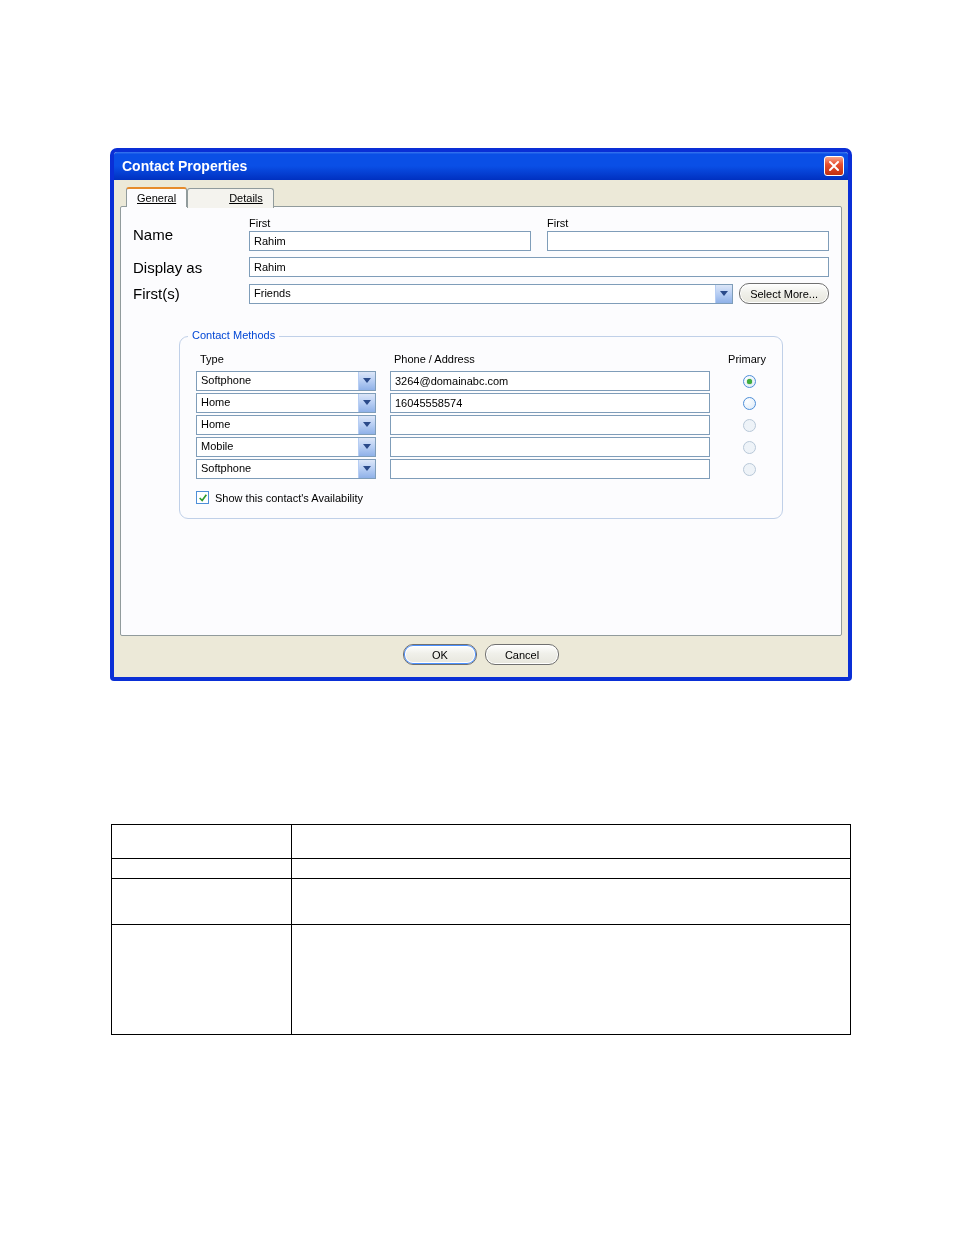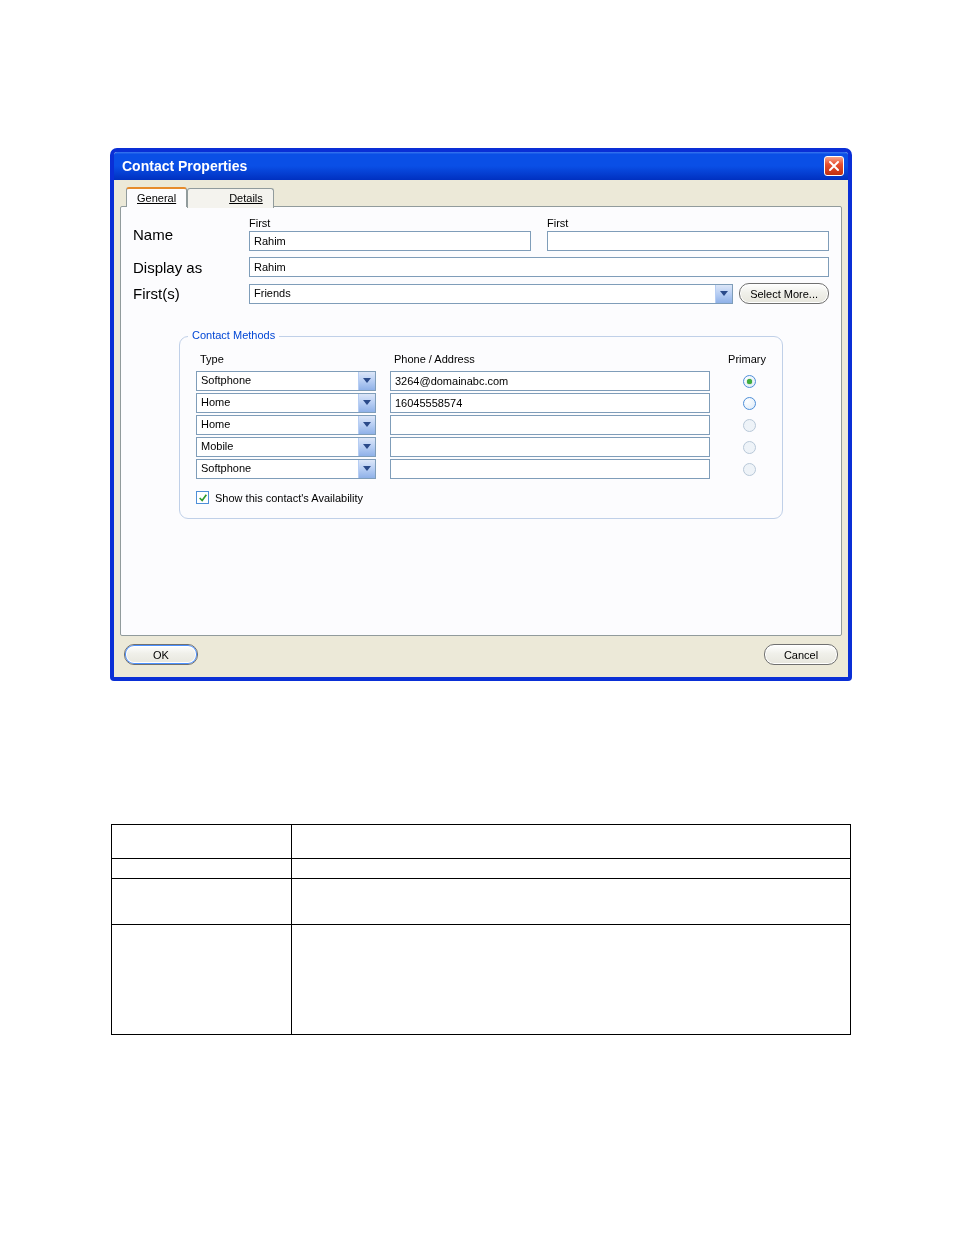--- a/index.html
+++ b/index.html
@@ -223,21 +223,21 @@
     background: #fff;
     display: inline-flex;
     align-items: center;
     justify-content: center;
     cursor: pointer;
   }
   .xp-check svg { width: 10px; height: 10px; display:none; }
   .xp-check.checked svg { display:block; }
   .dlg-actions {
     display: flex;
-    justify-content: space-between;
+    justify-content: center;
     gap: 8px;
     padding: 8px 4px 2px 4px;
   }
   .btn.default {
     box-shadow: inset 0 0 0 1px #4a90ff, inset 0 0 0 2px #fff;
   }
   .btn.wide { width: 74px; }
 
   
   .help-table {

